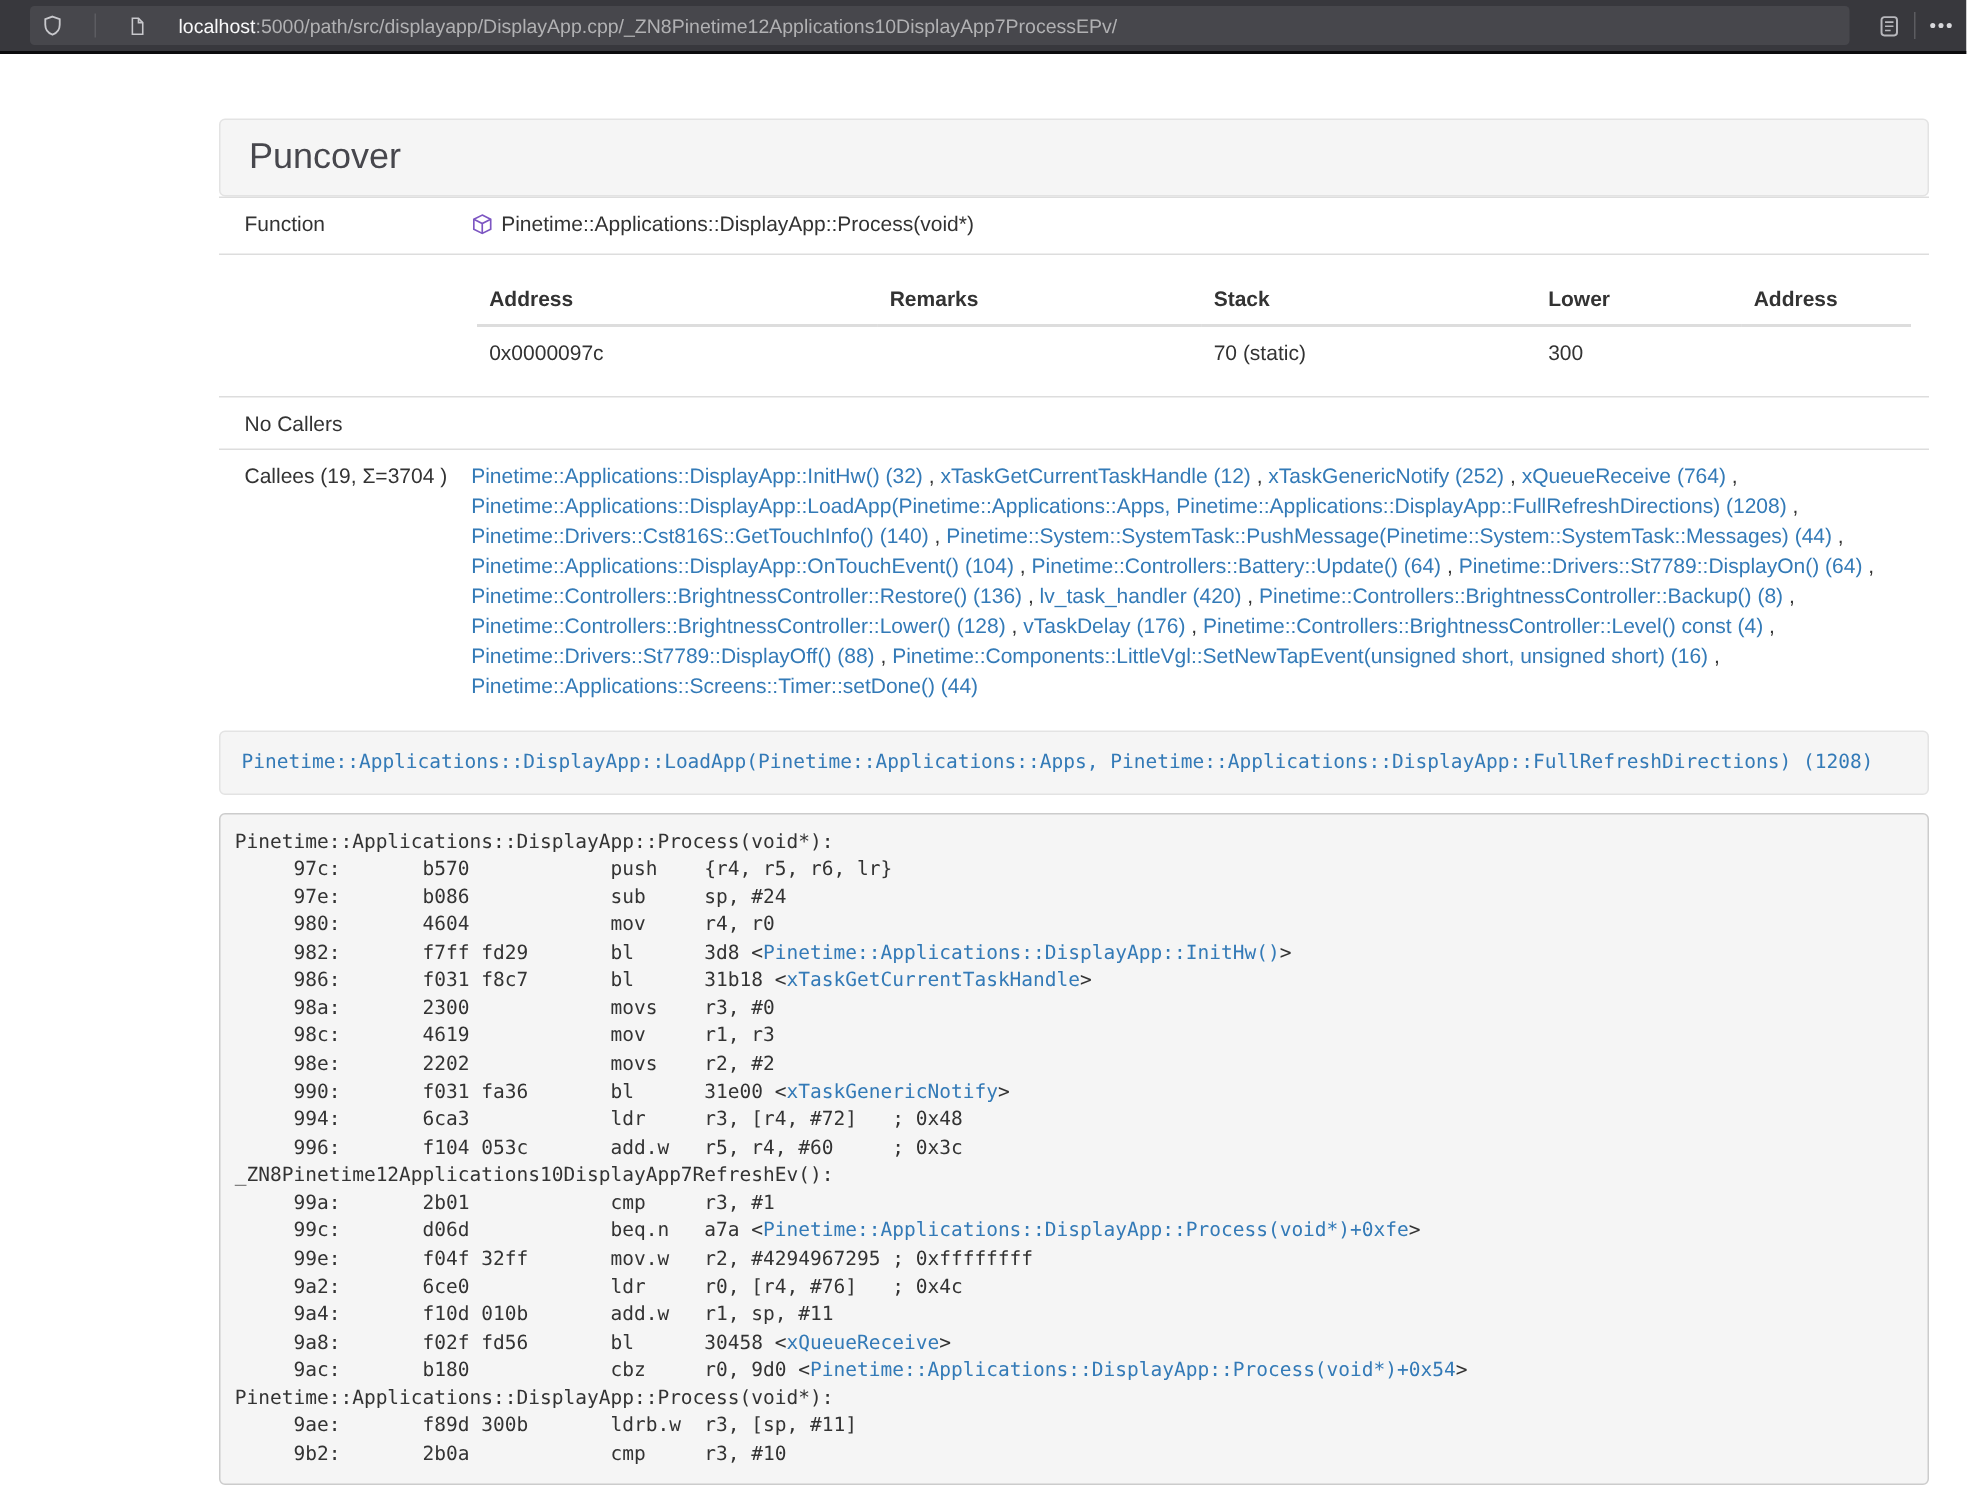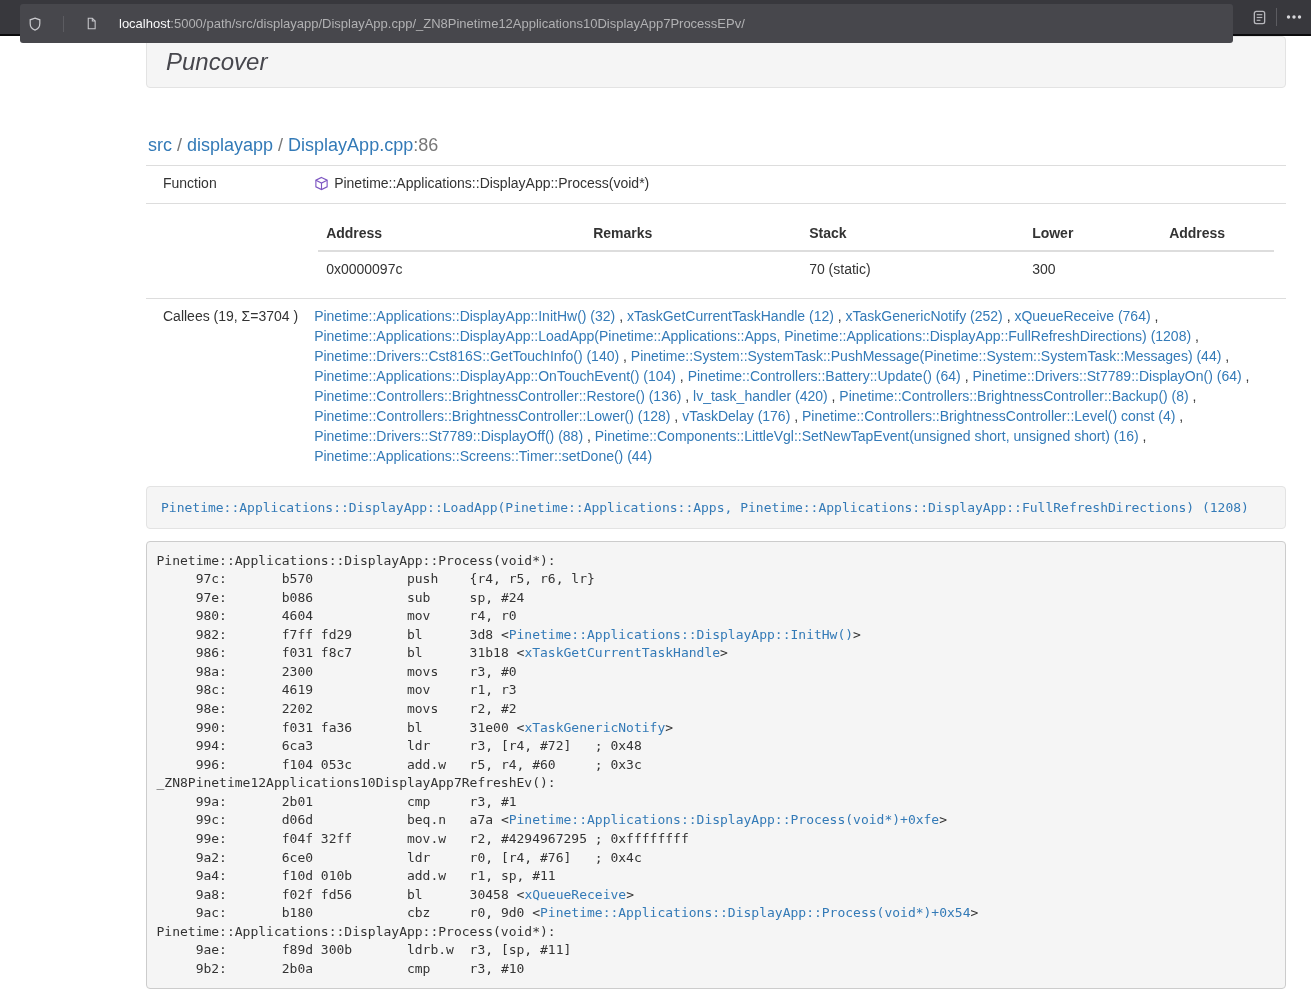--- a/index.html
+++ b/index.html
@@ -5,38 +5,38 @@
   html,body { margin:0; padding:0; }
   body {
     width:1311px; height:998px; overflow:hidden; background:#ffffff;
     font-family:"Liberation Sans", sans-serif; color:#333;
   }
   a { color:#337ab7; text-decoration:none; cursor:pointer; }
 
   
   .toolbar { position:relative; height:34px; background:#38383d; border-bottom:2px solid #0b0b0d; }
   .urlbar {
-    position:absolute; left:20px; right:78px; top:4px; height:39px;
+    position:absolute; left:20px; right:78px; top:4px; height:26px;
     background:#47474c; border-radius:3px; display:flex; align-items:center;
     padding:0 8px; gap:21px;
   }
   .urlbar-sep { width:1px; height:16px; background:#5c5c61; flex:0 0 auto; }
   .url-text { font-size:13px; color:#f9f9fa; white-space:nowrap; overflow:hidden; }
   .url-text .muted-url { color:#b1b1b3; }
   .tb-icon { display:inline-flex; align-items:center; justify-content:center; flex:0 0 auto; }
   .tb-right { position:absolute; top:0; height:34px; display:flex; align-items:center; }
   .reader-pos { right:44px; }
   .tbdiv-pos { right:34px; }
   .menu-pos { right:8px; }
   .toolbar-sep { width:1px; height:18px; background:#5c5c61; }
 
   
   .container { width:1140px; margin-left:146px; }
   .well { background:#f5f5f5; border:1px solid #e3e3e3; border-radius:4px; }
-  .title-well { padding:12px 19px;font-style:italic; }
+  .title-well { margin-top:43px; padding:12px 19px; }
   .app-title { font-size:24px; line-height:26px; color:#47474d; }
 
   .breadcrumb { margin-top:45px; padding:0 0 8px 2px; font-size:18px; line-height:24px; }
   .bc-sep, .bc-suffix { color:#777; }
 
   
   .info-table { width:100%; border-collapse:collapse; font-size:14px; }
   .info-table > tbody > tr > th,
   .info-table > tbody > tr > td {
     border-top:1px solid #ddd; padding:7px 8px; text-align:left;
@@ -98,21 +98,20 @@
     </svg>
   </span>
 </div>
 
 <div class="container">
 
   <div class="well title-well">
     <span class="app-title">Puncover</span>
   </div>
 
-  <div class="breadcrumb"><a>src</a><span class="bc-sep"> / </span><a>displayapp</a><span class="bc-sep"> / </span><a>DisplayApp.cpp</a><span class="bc-suffix">:86</span></div>
 
   <table class="info-table">
     <tbody>
       <tr>
         <th class="rowlabel">Function</th>
         <td>
           <span class="fn-icon">
             <svg width="15" height="15" viewBox="0 0 16 16">
               <path d="M8 1.5 L14 4.5 V11.5 L8 14.5 L2 11.5 V4.5 Z" fill="none" stroke="#7d56c2" stroke-width="1.2"></path>
               <path d="M2 4.5 L8 7.5 L14 4.5 M8 7.5 V14.5" fill="none" stroke="#7d56c2" stroke-width="1.2"></path>
@@ -146,20 +145,24 @@
                 <td></td>
                 <td>70 (static)</td>
                 <td>300</td>
                 <td></td>
               </tr>
             </tbody>
           </table>
         </td>
       </tr>
       <tr>
+        <th class="rowlabel">No Callers</th>
+        <td></td>
+      </tr>
+      <tr>
         <th class="rowlabel">Callees (19, Σ=3704 )</th>
         <td class="callees-cell"><a>Pinetime::Applications::DisplayApp::InitHw() (32)</a><span class="sep-comma"> , </span><a>xTaskGetCurrentTaskHandle (12)</a><span class="sep-comma"> , </span><a>xTaskGenericNotify (252)</a><span class="sep-comma"> , </span><a>xQueueReceive (764)</a><span class="sep-comma"> , </span><a>Pinetime::Applications::DisplayApp::LoadApp(Pinetime::Applications::Apps, Pinetime::Applications::DisplayApp::FullRefreshDirections) (1208)</a><span class="sep-comma"> , </span><a>Pinetime::Drivers::Cst816S::GetTouchInfo() (140)</a><span class="sep-comma"> , </span><a>Pinetime::System::SystemTask::PushMessage(Pinetime::System::SystemTask::Messages) (44)</a><span class="sep-comma"> , </span><a>Pinetime::Applications::DisplayApp::OnTouchEvent() (104)</a><span class="sep-comma"> , </span><a>Pinetime::Controllers::Battery::Update() (64)</a><span class="sep-comma"> , </span><a>Pinetime::Drivers::St7789::DisplayOn() (64)</a><span class="sep-comma"> , </span><a>Pinetime::Controllers::BrightnessController::Restore() (136)</a><span class="sep-comma"> , </span><a>lv_task_handler (420)</a><span class="sep-comma"> , </span><a>Pinetime::Controllers::BrightnessController::Backup() (8)</a><span class="sep-comma"> , </span><a>Pinetime::Controllers::BrightnessController::Lower() (128)</a><span class="sep-comma"> , </span><a>vTaskDelay (176)</a><span class="sep-comma"> , </span><a>Pinetime::Controllers::BrightnessController::Level() const (4)</a><span class="sep-comma"> , </span><a>Pinetime::Drivers::St7789::DisplayOff() (88)</a><span class="sep-comma"> , </span><a>Pinetime::Components::LittleVgl::SetNewTapEvent(unsigned short, unsigned short) (16)</a><span class="sep-comma"> , </span><a>Pinetime::Applications::Screens::Timer::setDone() (44)</a></td>
       </tr>
     </tbody>
   </table>
 
   <div class="well code-well">
     <a>Pinetime::Applications::DisplayApp::LoadApp(Pinetime::Applications::Apps, Pinetime::Applications::DisplayApp::FullRefreshDirections) (1208)</a>
   </div>
 

